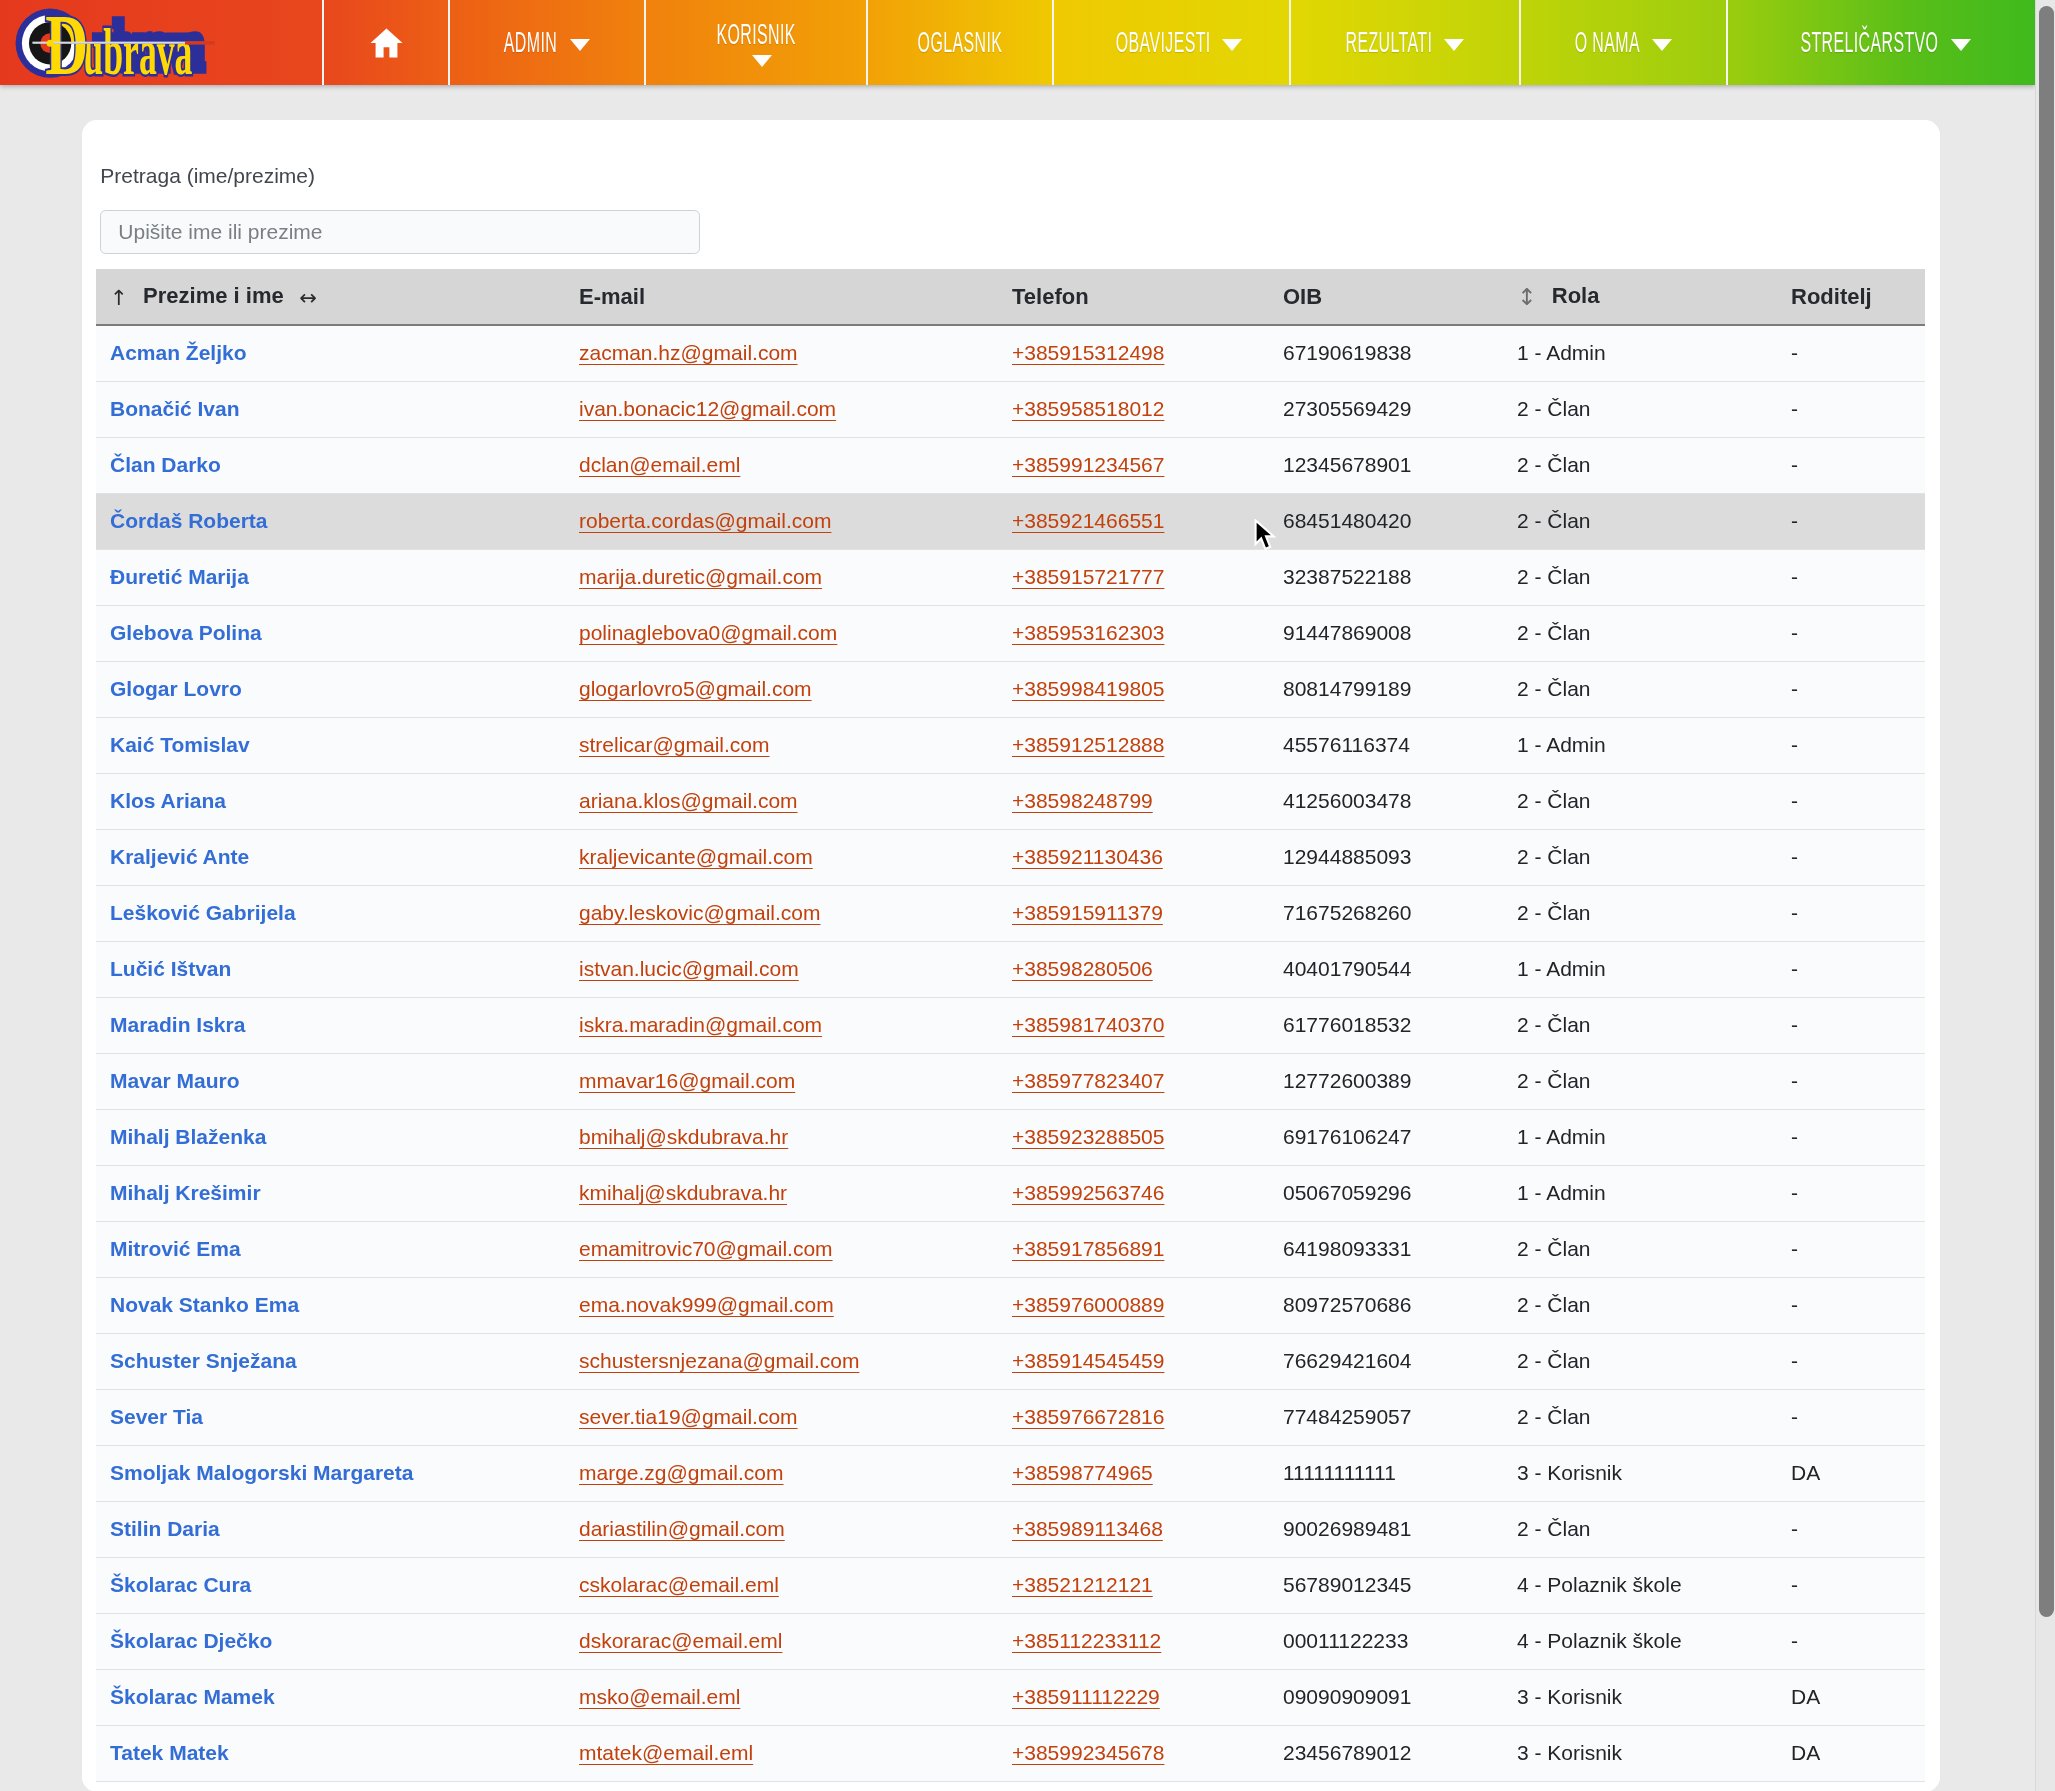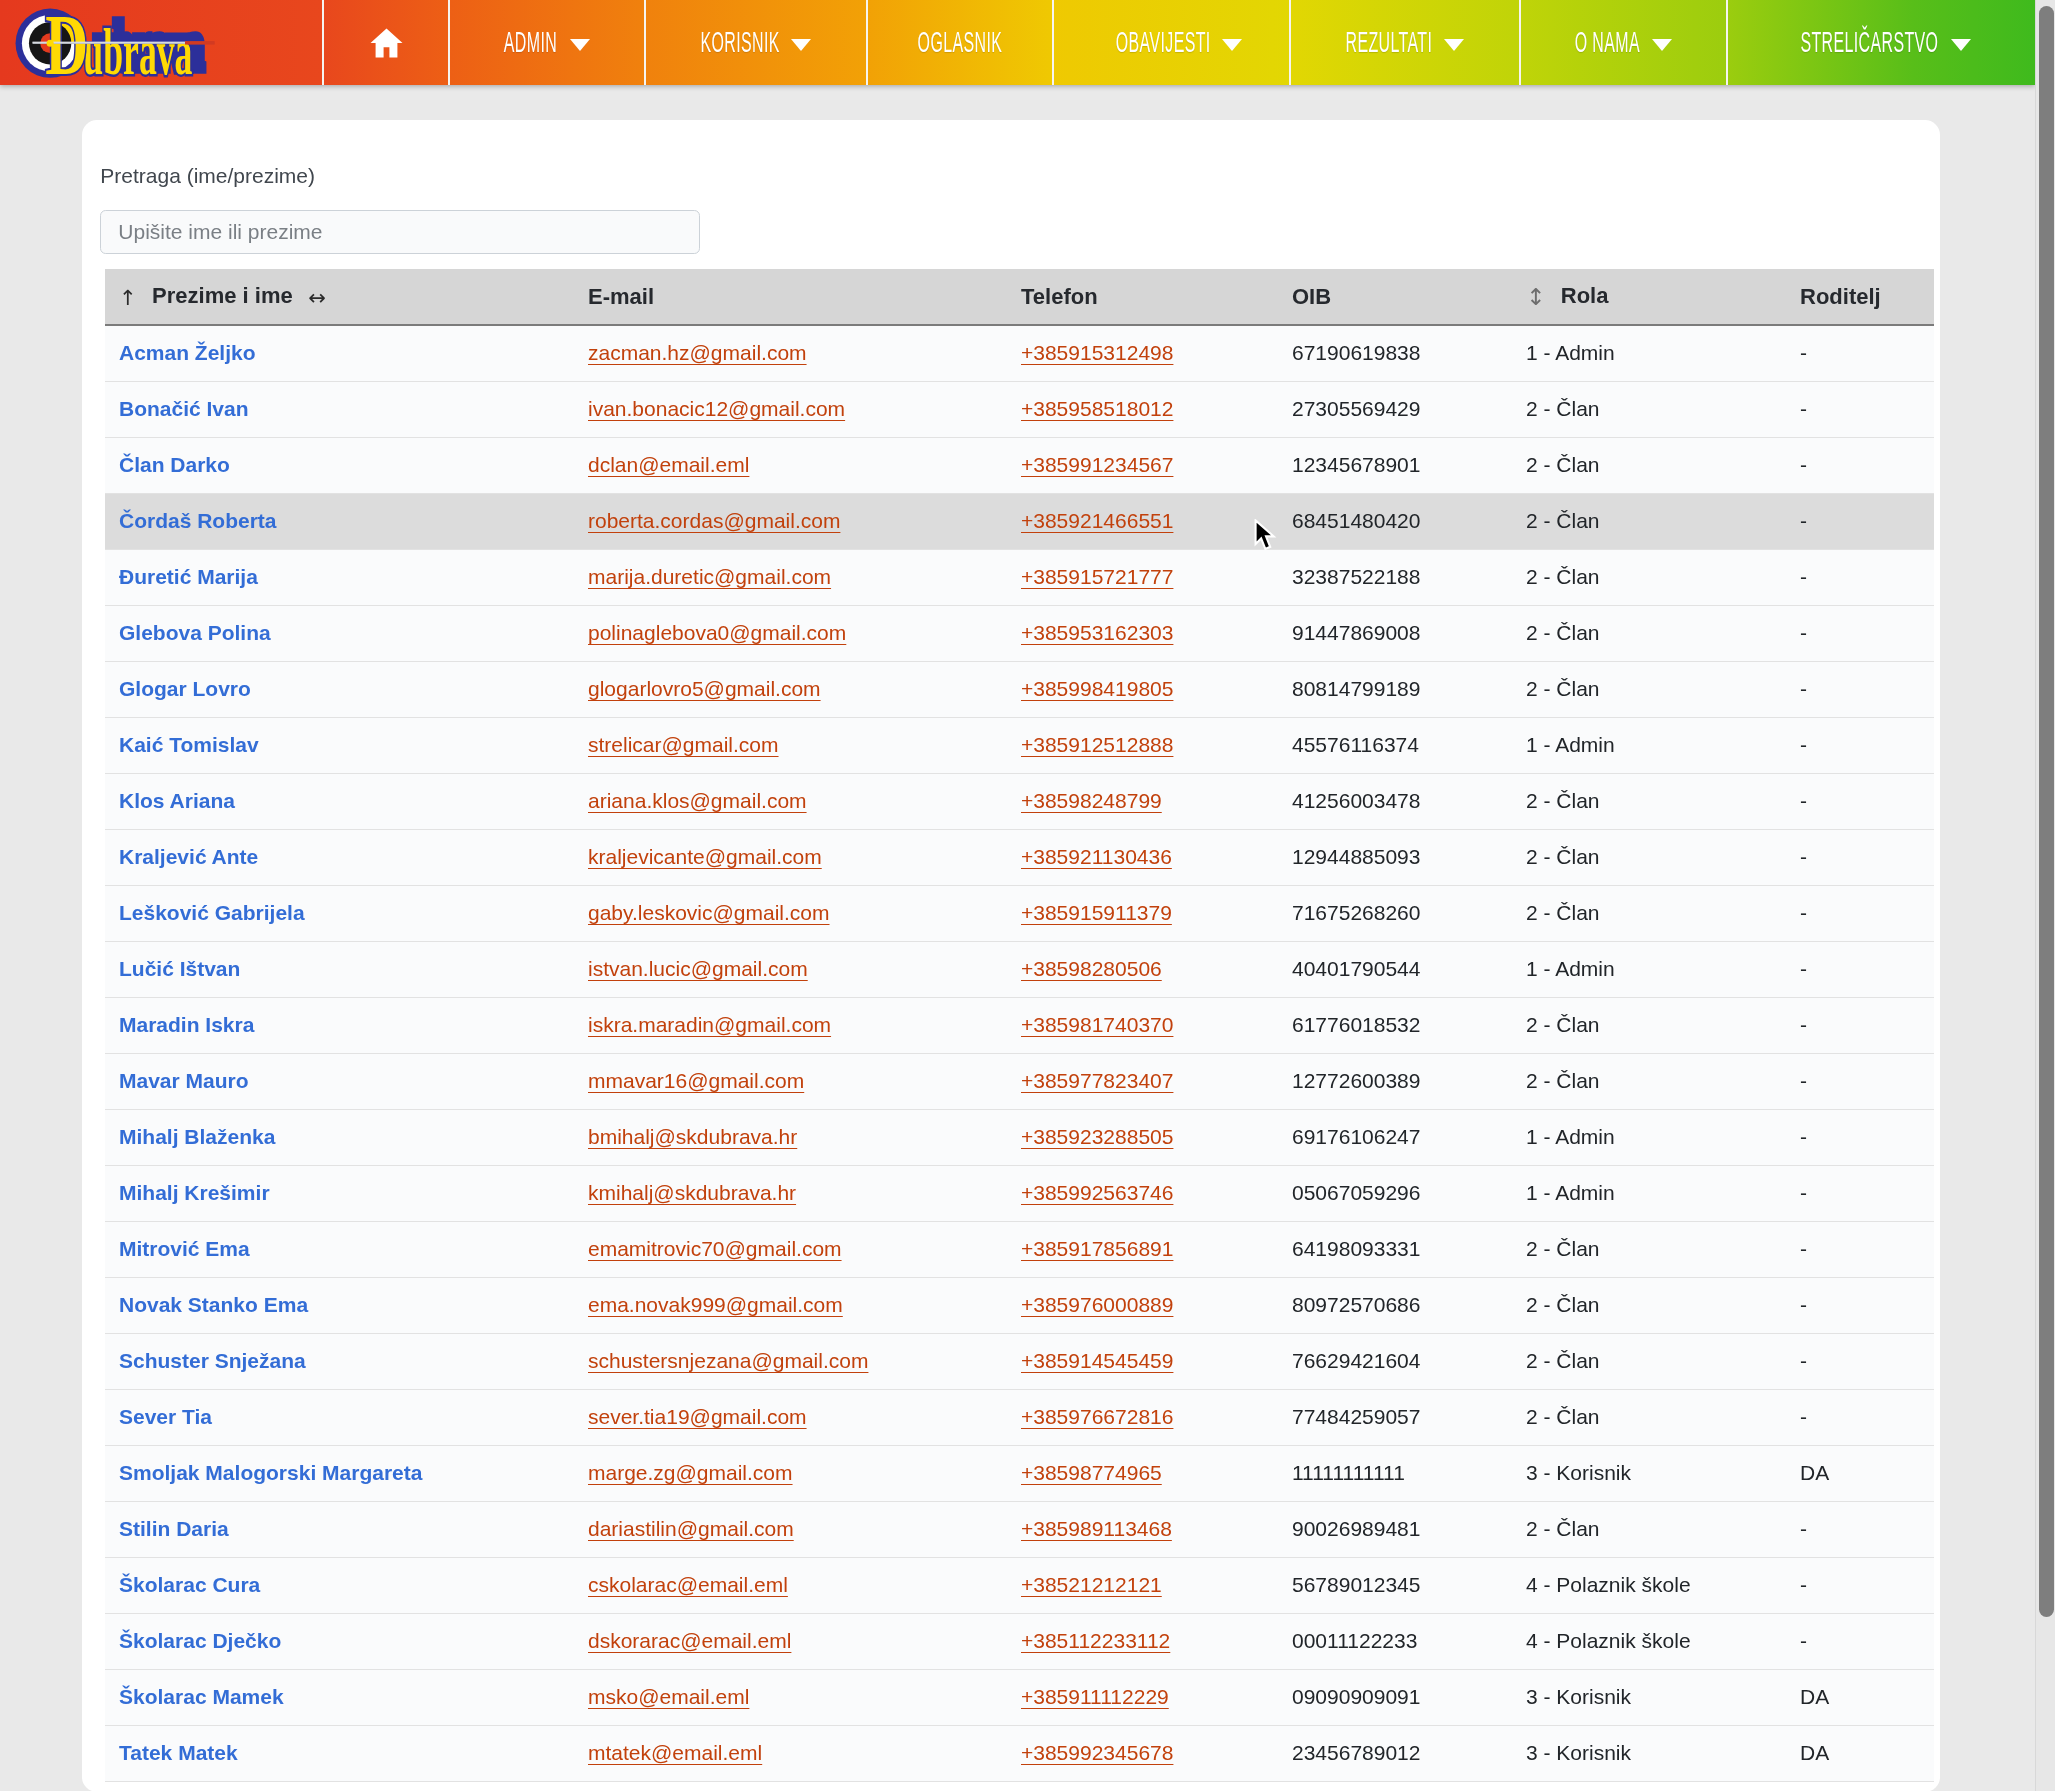--- a/index.html
+++ b/index.html
@@ -16,21 +16,21 @@
   text-shadow:0 0.7px 1.4px rgba(0,0,0,.15)}
 .caret{width:0;height:0;border:10.6px solid transparent;border-top:12px solid #fff;border-bottom:none;margin-left:12.7px;margin-top:4.2px;flex:none}
 .nav-tail{flex:1;border-left:2.8px solid #f6f4f0}
 
 .card{position:absolute;left:82px;top:120px;width:1858px;height:1672px;background:#fff;border-radius:15px}
 .search-label{position:absolute;left:18.3px;top:44px;font-size:21px;color:#41474e}
 .search-input{position:absolute;left:18.3px;top:90px;width:600px;height:44px;border:0.7px solid #ccd2d8;border-radius:5.6px;
   background:#f9fafb;font-size:21px;color:#3c4248;padding:18px 17px;font-family:"Liberation Sans",sans-serif;outline:none}
 .search-input::placeholder{color:#7a7f85;opacity:1}
 
-.tbl-wrap{position:absolute;left:23px;top:149px;width:1829px}
+.tbl-wrap{position:absolute;left:14px;top:149px;width:1829px}
 table{table-layout:fixed;width:1829px;border-collapse:collapse}
 thead th{height:56px;background:#d6d6d6;border-bottom:2.1px solid #7b7b7b;font-size:22px;font-weight:700;color:#26292e;
   text-align:left;padding:0 0 0 14px;vertical-align:middle;white-space:nowrap}
 tbody td{height:56px;border-bottom:0.7px solid #e2e2e2;background:#fafbfc;font-size:21px;color:#212529;
   padding:0 0 0 14px;vertical-align:middle;white-space:nowrap;overflow:hidden}
 tr.hl td{background:#dcdcdc}
 td.c-name{font-weight:700}
 td.c-name span{color:#336dd6;cursor:pointer}
 a.cell-link{color:#c2410c;text-decoration:underline;text-underline-offset:3.5px;text-decoration-thickness:1.4px;cursor:pointer}
 .sort-ic{font-family:"DejaVu Sans",sans-serif;font-weight:400;font-size:21px;color:#2b2b2b;vertical-align:-1.4px;display:inline-block}
@@ -69,21 +69,21 @@
 
 <div class="nav-btn" style="width: 126px;">
       <svg width="35" height="32" viewBox="0 0 24 22">
         <path d="M12 1 L23 11 H19.5 V21 H14 V14 H10 V21 H4.5 V11 H1 Z" fill="#fff"></path>
       </svg>
     </div>
     <div class="nav-btn" style="width: 196px;">
       <span class="lbl" style="margin: 0px -22px;">ADMIN</span>
       <span class="caret"></span>
     </div>
-    <div class="nav-btn" style="width: 222px;">
+    <div class="nav-btn" style="width: 222px; flex-direction: column;">
       <span class="lbl" style="margin: 0px -33px;">KORISNIK</span>
       <span class="caret"></span>
     </div>
     <div class="nav-btn" style="width: 186px;">
       <span class="lbl" style="margin: 0px -36px;">OGLASNIK</span>
     </div>
     <div class="nav-btn" style="width: 237px; padding-left: 16px;">
       <span class="lbl" style="margin: 0px -40px;">OBAVIJESTI</span>
       <span class="caret"></span>
     </div>

